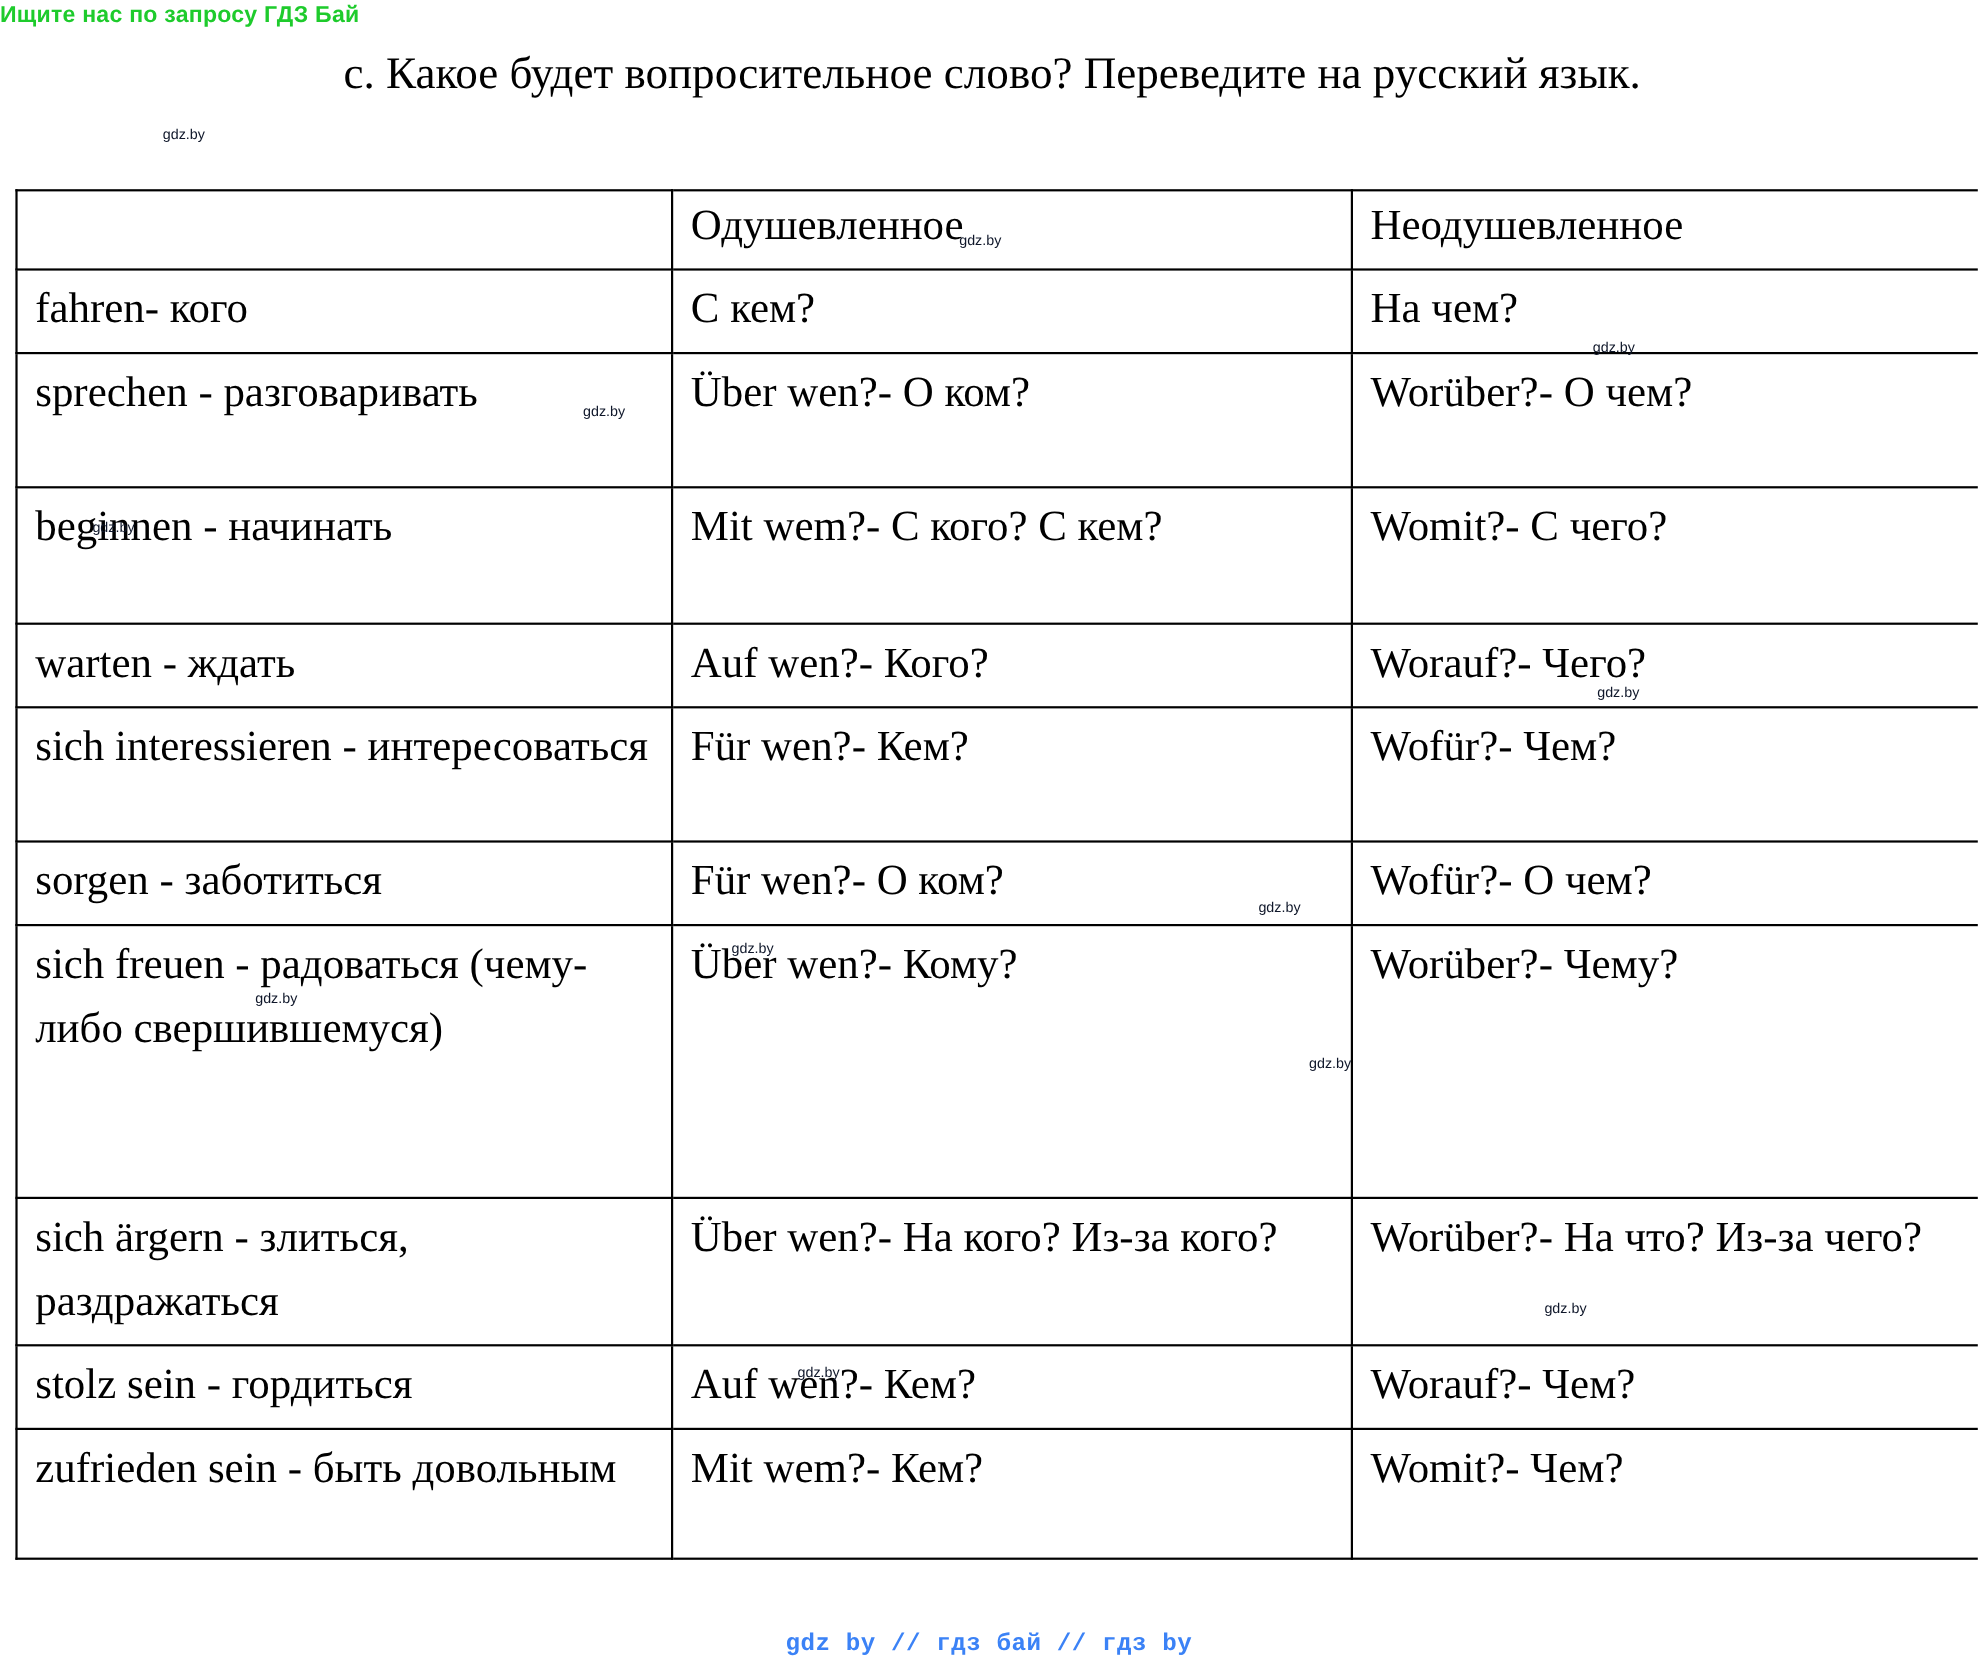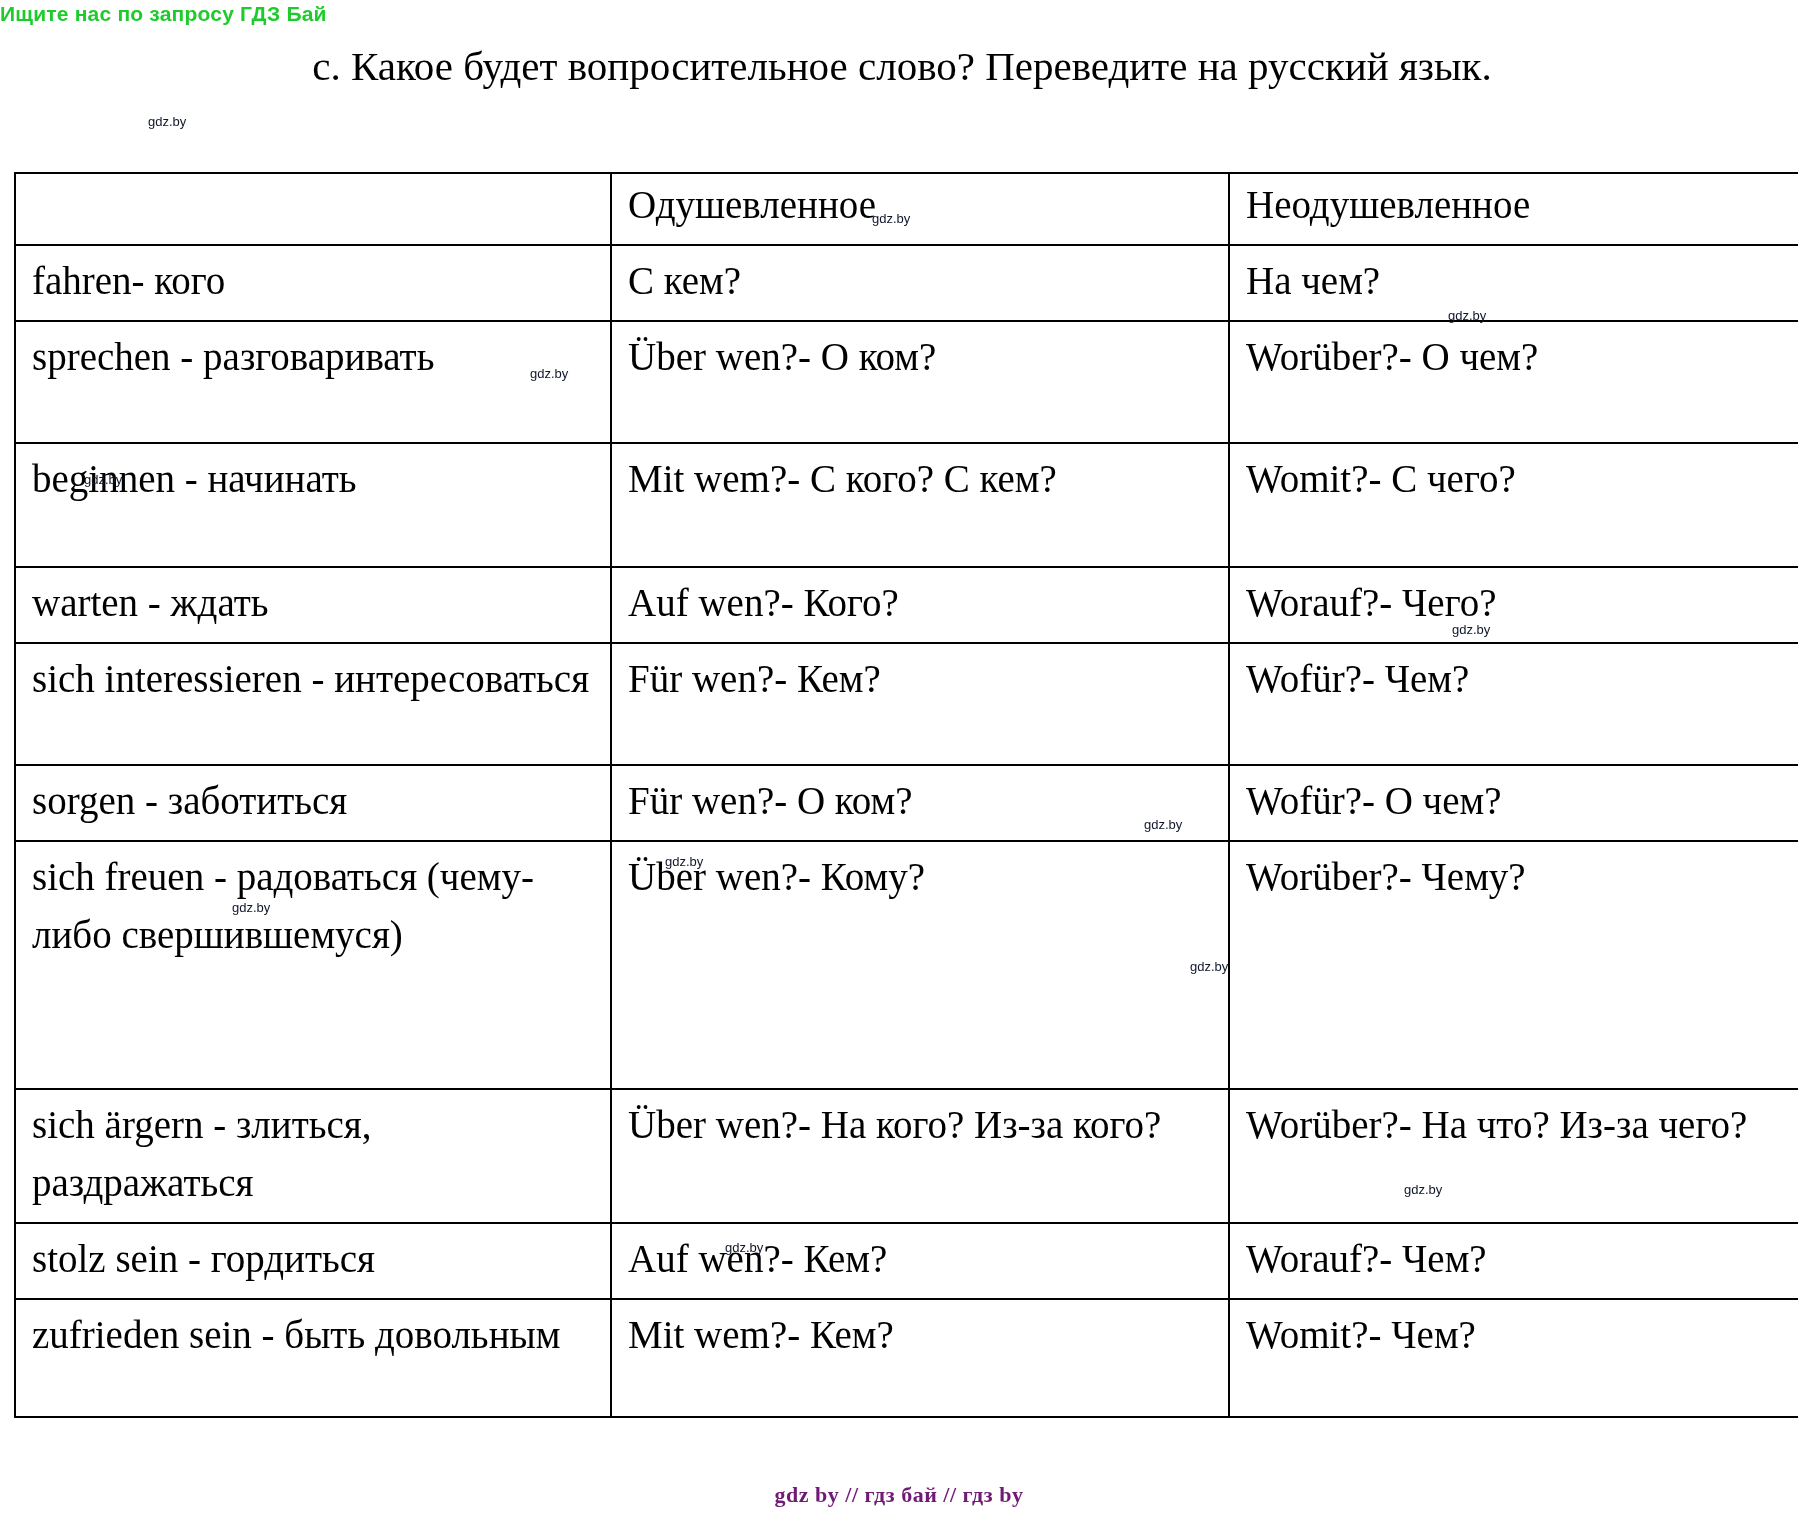--- a/index.html
+++ b/index.html
@@ -99,24 +99,24 @@
   .r9    { height: 58px; }
   .r10   { height: 118px; }
 
   
   .footer-links {
     position: absolute;
     top: 1482px;
     left: 0;
     width: 100%;
     text-align: center;
-    font-family: Liberation Serif, serif;
+    font-family: Liberation Mono, monospace;
     font-size: 22px;
     font-weight: 700;
-    color: #701a75;
+    color: #3b82f6;
     letter-spacing: 0.5px;
   }
 </style>
 </head>
 <body>
 
 <div class="promo-banner">Ищите нас по запросу ГДЗ Бай</div>
 
 <div class="prompt">c. Какое будет вопросительное слово? Переведите на русский язык.</div>
 

